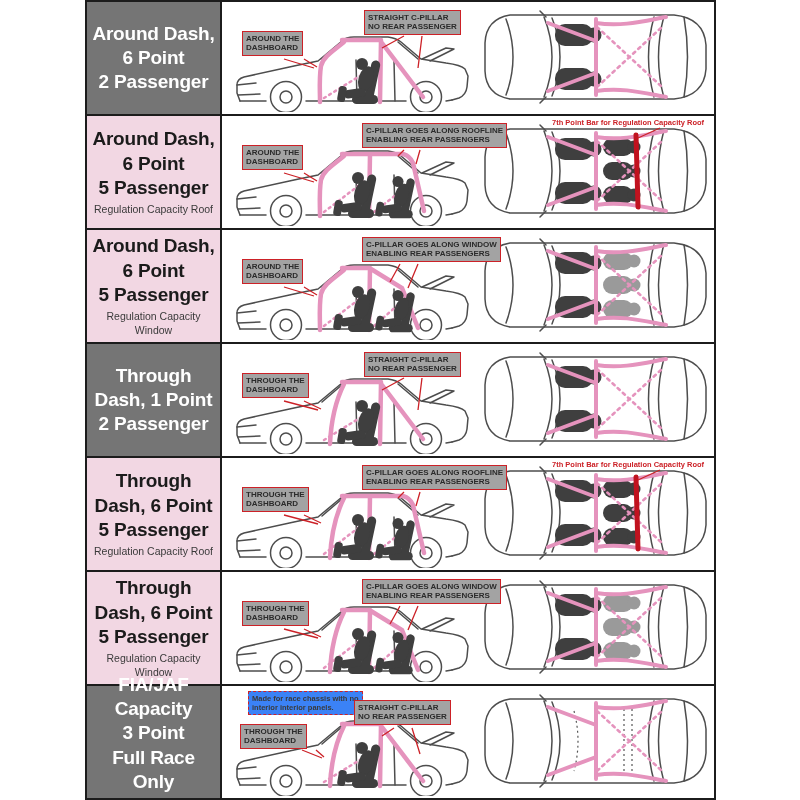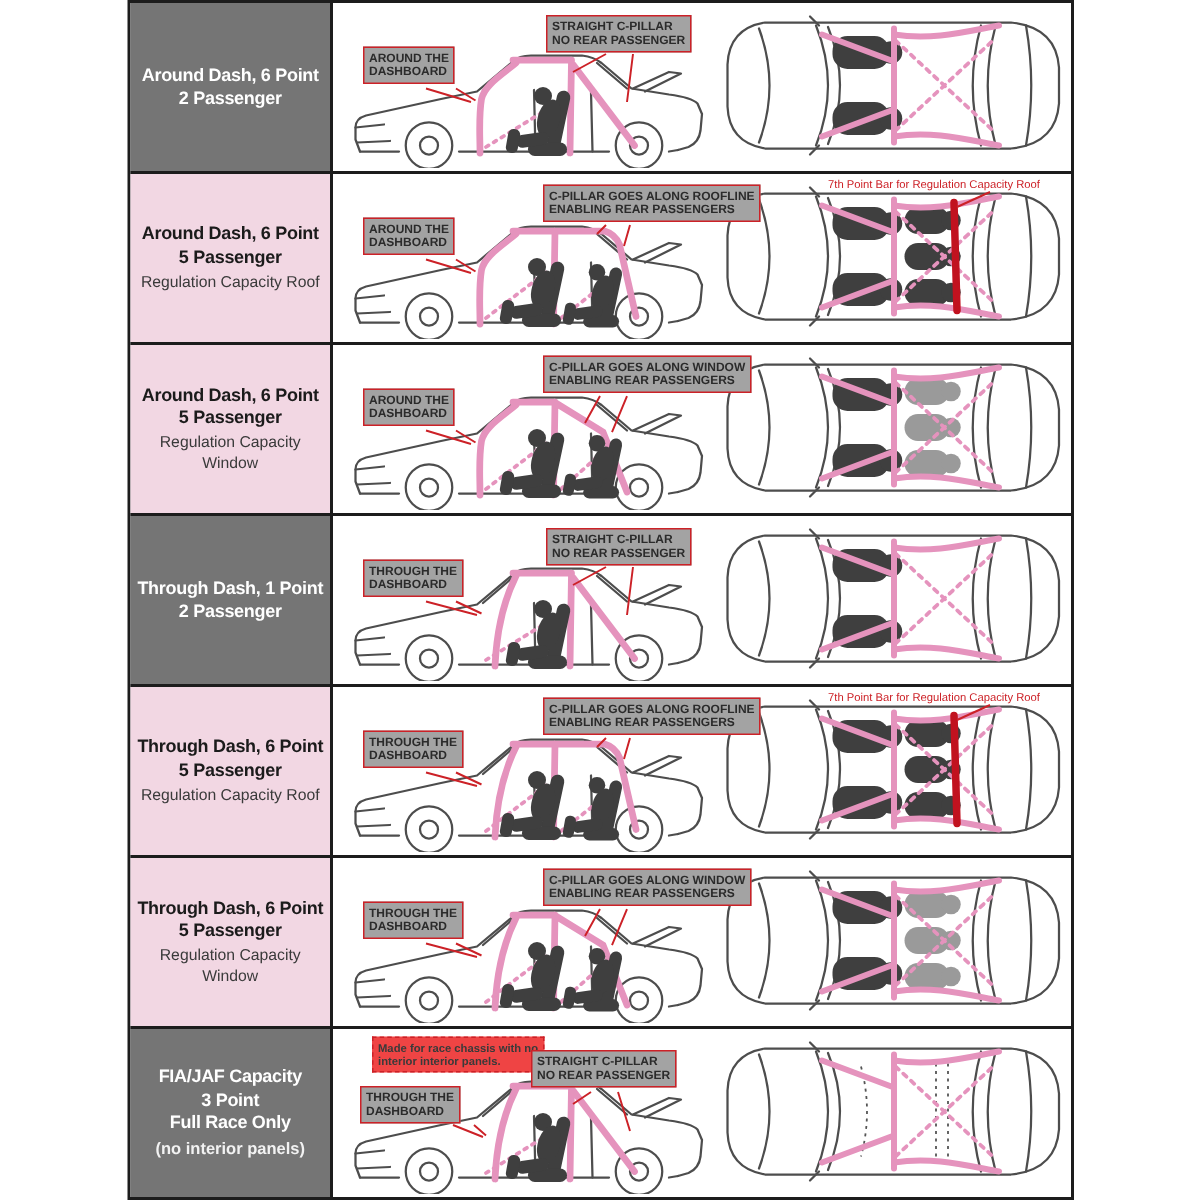--- a/index.html
+++ b/index.html
@@ -5,32 +5,32 @@
   html,body{margin:0;padding:0;background:#fff;width:800px;height:800px;overflow:hidden;
     font-family:"Liberation Sans",sans-serif;}
   #board{position:absolute;left:85px;top:0;width:631px;height:800px;
     border:2px solid #1c1c1c;box-sizing:border-box;background:#fff;display:flex;flex-direction:column;}
   .row{flex:1 1 0;display:flex;border-bottom:2px solid #1c1c1c;min-height:0;}
   .row:last-child{border-bottom:none;}
   .label-cell{width:135px;flex:0 0 135px;border-right:2px solid #1c1c1c;box-sizing:border-box;
     display:flex;flex-direction:column;justify-content:center;align-items:center;text-align:center;padding:2px 4px;}
   .gray .label-cell{background:#757575;color:#ffffff;}
   .pink .label-cell{background:#f2d7e3;color:#1b1b1b;}
-  .lbl{font-weight:700;font-size:12px;line-height:1.28;letter-spacing:-0.2px;}
+  .lbl{font-weight:700;font-size:19px;line-height:1.28;letter-spacing:-0.2px;}
   .lbl:empty,.sub:empty{display:none;}
   .sub{font-weight:400;font-size:10.5px;line-height:1.3;margin-top:3px;}
   .gray .sub{color:#f2f2f2;font-weight:700;font-size:11px;}
   .pink .sub{color:#3a3a3a;}
   .diagram-cell{position:relative;flex:1 1 auto;background:#fff;overflow:hidden;}
   .diagram-cell svg.scene{position:absolute;left:0;top:0;}
   .note{position:absolute;background:#a3a3a3;border:1.5px solid #cc2127;color:#2b2b2b;
     font-size:8px;font-weight:700;line-height:1.18;padding:2px 3px;white-space:nowrap;z-index:3;}
-  .roofnote{position:absolute;color:#cc2127;font-size:7.5px;font-weight:400;white-space:nowrap;z-index:3;}
+  .roofnote{position:absolute;color:#cc2127;font-size:7.5px;font-weight:700;white-space:nowrap;z-index:3;}
   .roofnote:empty{display:none;}
-  .racenote{position:absolute;background:#ef4444;border:1.5px dashed #cc2127;color:#3a3a3a;
+  .racenote{position:absolute;background:#3b82f6;border:1.5px dashed #cc2127;color:#3a3a3a;
     font-size:7.5px;font-weight:700;line-height:1.2;padding:2px 3px;white-space:nowrap;z-index:3;}
 </style>
 </head>
 <body>
 
 <svg width="0" height="0" style="position:absolute" aria-hidden="true">
   <defs>
     <g id="car-side" fill="none" stroke="#4d4d4d" stroke-width="1.5" stroke-linejoin="round" stroke-linecap="round">
       <path d="M10,93 L7,85 L7,77 Q7,71 14,69 L64,58 L88,53 L112,33 Q116,29 124,29 L158,29 Q166,30 171,34 L191,51 L216,55 Q231,57 235,61 L238,68 L237,79 Q236,87 229,90 L222,92"></path>
       <path d="M10,93 L36,93 M76,93 L176,93 M216,93 L222,92"></path>

